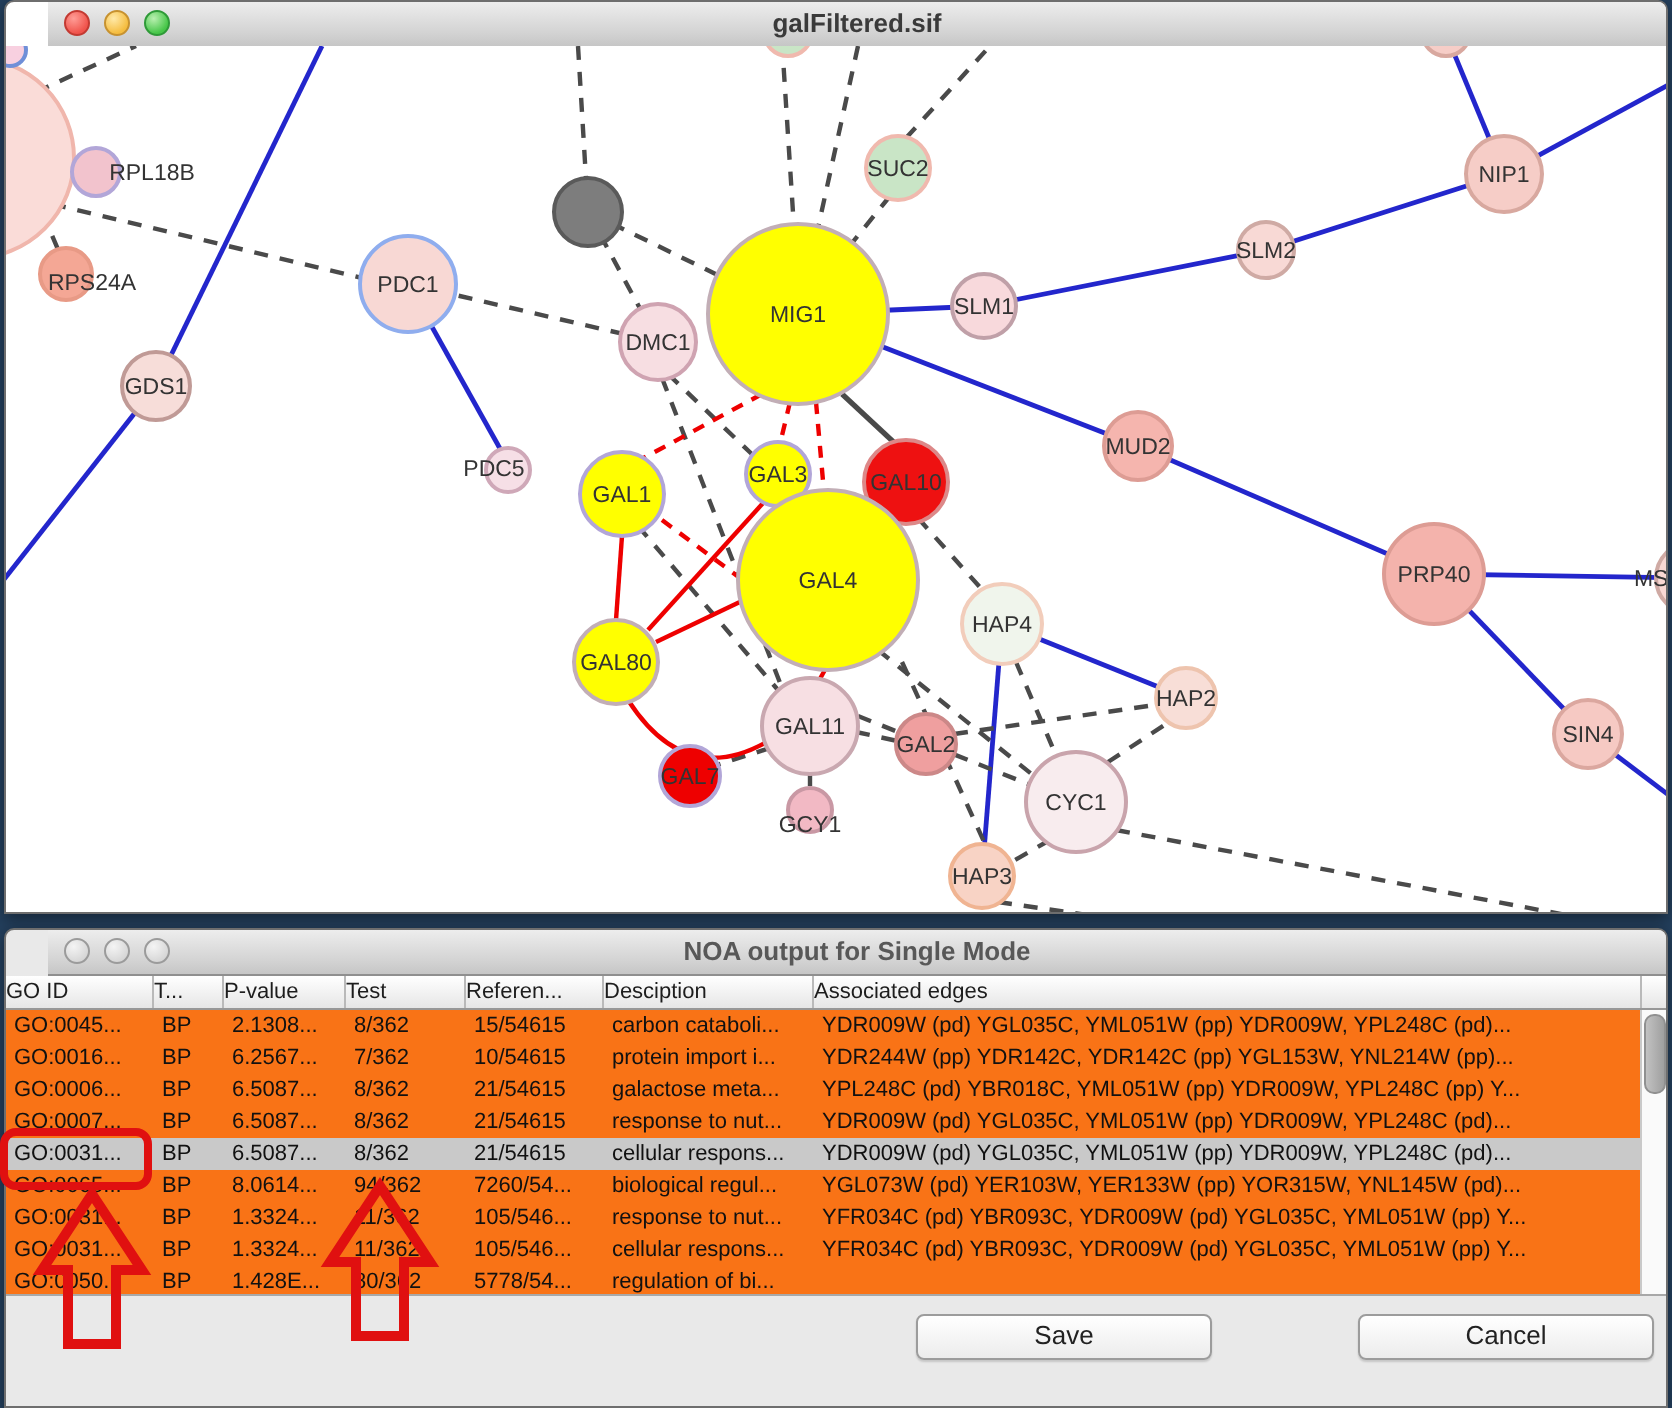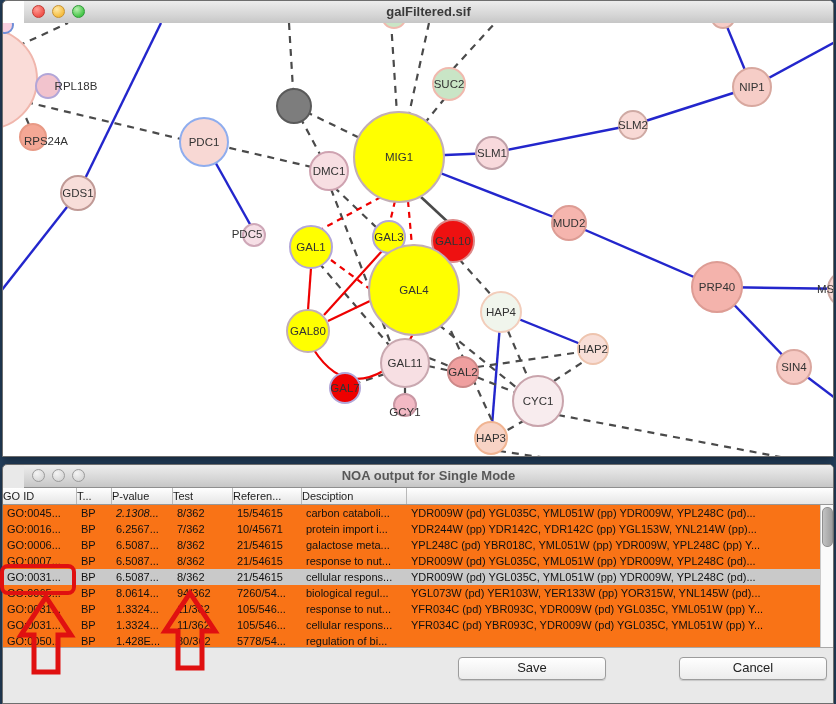--- a/index.html
+++ b/index.html
@@ -289,38 +289,39 @@
     </div>
     <div class="title">NOA output for Single Mode</div>
   </div>
   <div id="noa-header">
       <div class="hcell" style="width: 74px;">GO ID</div>
       <div class="hcell" style="width: 35px;">T...</div>
       <div class="hcell" style="width: 61px;">P-value</div>
       <div class="hcell" style="width: 60px;">Test</div>
       <div class="hcell" style="width: 69px;">Referen...</div>
       <div class="hcell" style="width: 105px;">Desciption</div>
+      <div class="hcell grow">Associated edges</div>
       <div class="hcell" style="width: 12px; border-right: none;"></div>
     </div>
   <div id="noa-body">
       <div class="trow">
         <div class="tcell" style="width: 74px;">GO:0045...</div>
         <div class="tcell" style="width: 35px;">BP</div>
-        <div class="tcell" style="width: 61px; font-style: italic;">2.1308...</div>
+        <div class="tcell" style="width: 61px;">2.1308...</div>
         <div class="tcell" style="width: 60px;">8/362</div>
         <div class="tcell" style="width: 69px;">15/54615</div>
         <div class="tcell" style="width: 105px;">carbon cataboli...</div>
         <div class="tcell grow">YDR009W (pd) YGL035C, YML051W (pp) YDR009W, YPL248C (pd)...</div>
       </div>
       <div class="trow">
         <div class="tcell" style="width: 74px;">GO:0016...</div>
         <div class="tcell" style="width: 35px;">BP</div>
         <div class="tcell" style="width: 61px;">6.2567...</div>
         <div class="tcell" style="width: 60px;">7/362</div>
-        <div class="tcell" style="width: 69px;">10/45671</div>
+        <div class="tcell" style="width: 69px;">10/54615</div>
         <div class="tcell" style="width: 105px;">protein import i...</div>
         <div class="tcell grow">YDR244W (pp) YDR142C, YDR142C (pp) YGL153W, YNL214W (pp)...</div>
       </div>
       <div class="trow">
         <div class="tcell" style="width: 74px;">GO:0006...</div>
         <div class="tcell" style="width: 35px;">BP</div>
         <div class="tcell" style="width: 61px;">6.5087...</div>
         <div class="tcell" style="width: 60px;">8/362</div>
         <div class="tcell" style="width: 69px;">21/54615</div>
         <div class="tcell" style="width: 105px;">galactose meta...</div>

